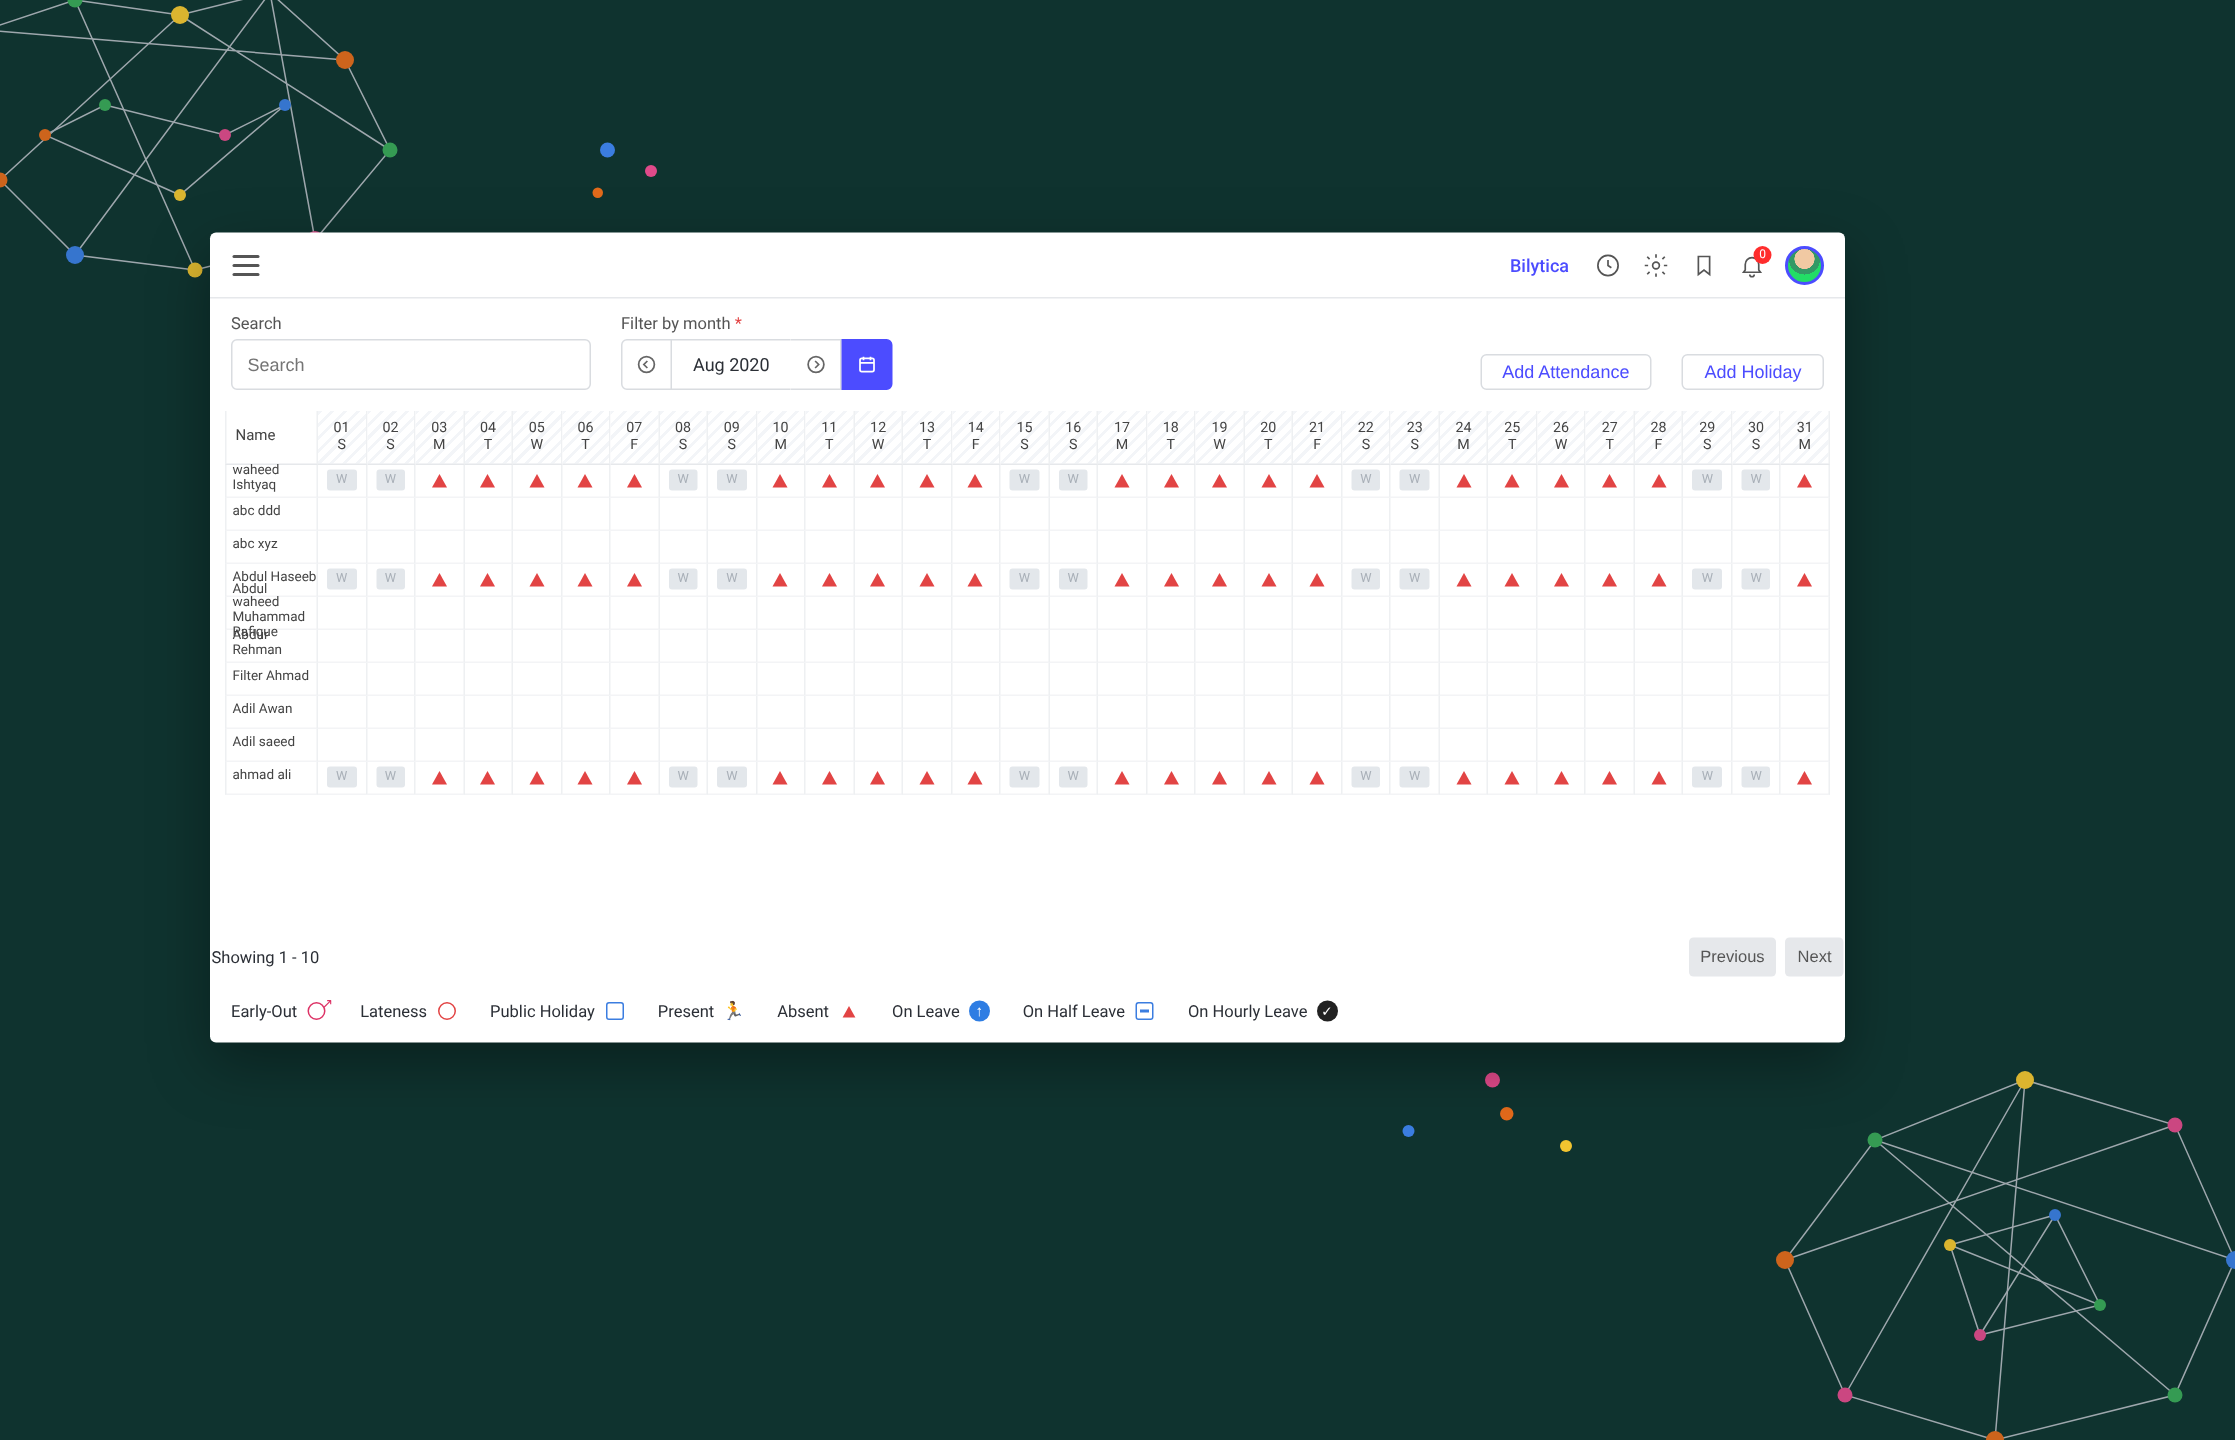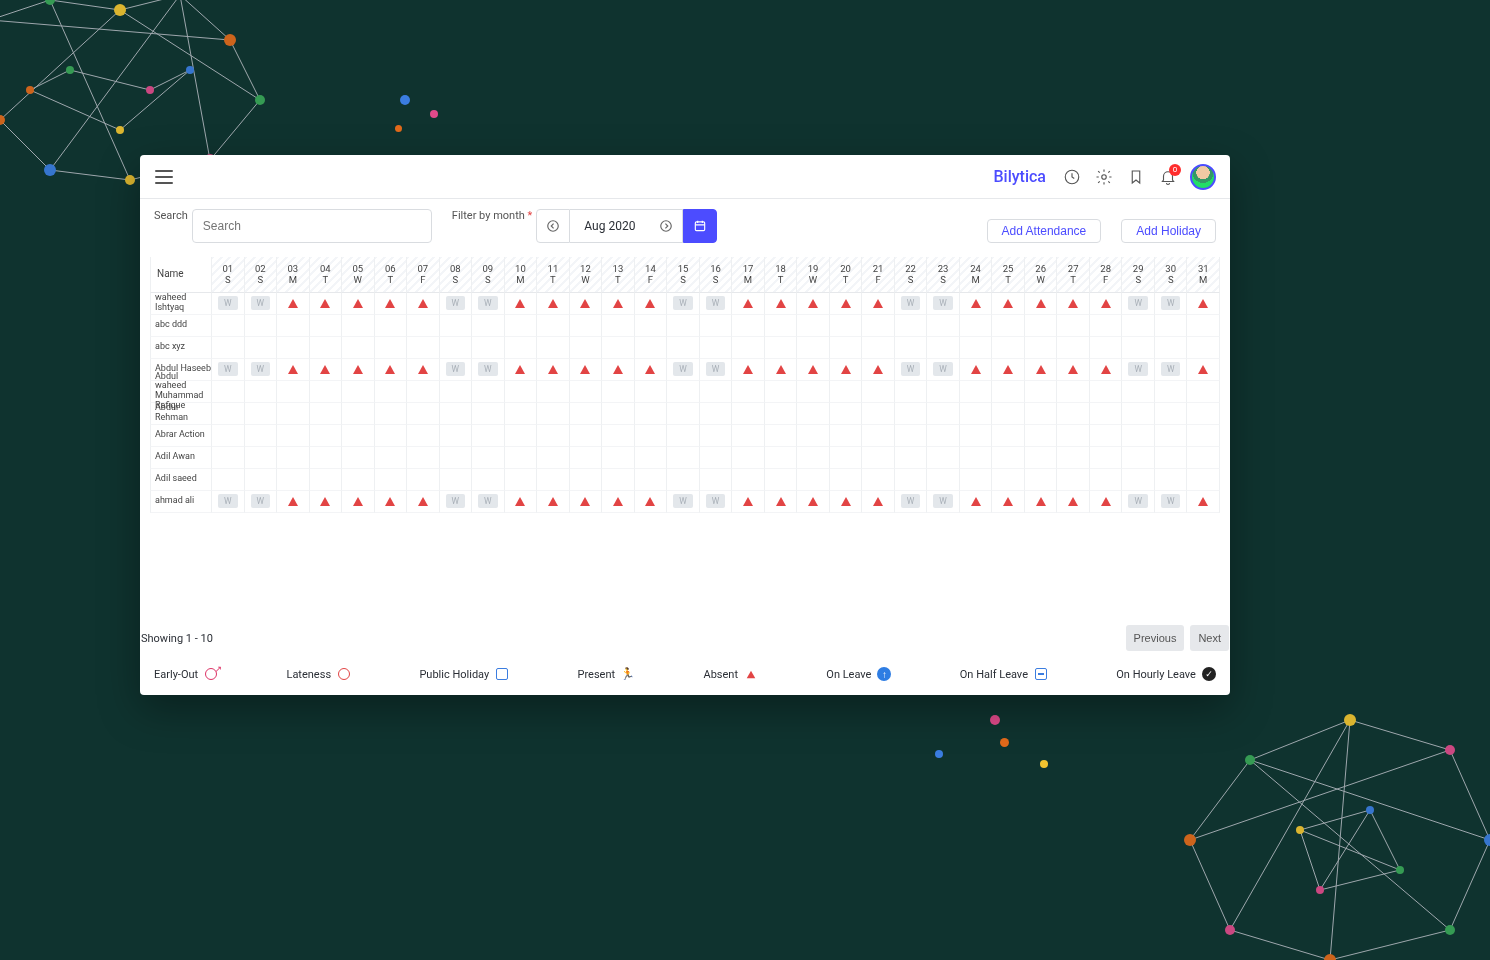--- a/index.html
+++ b/index.html
@@ -40,21 +40,21 @@
 }
 
 .topbar{
   display:flex;align-items:center;
   height:44px;padding:0 14px;border-bottom:1px solid var(--grey);
   gap:12px;
 }
 .topbar .spacer{flex:1}
 .icon-btn{width:20px;height:20px;display:flex;align-items:center;justify-content:center;color:#555;position:relative}
 .icon-btn svg{width:18px;height:18px;stroke:#555;fill:none;stroke-width:1.5}
-.brand{color:var(--accent);font-weight:500;font-size:16px;margin-right:4px}
+.brand{color:var(--accent);font-weight:500;font-size:12px;margin-right:4px}
 .badge-dot{position:absolute;top:-3px;right:-3px;background:#ff2d2d;color:#fff;border-radius:50%;width:12px;height:12px;font-size:8px;display:flex;align-items:center;justify-content:center}
 .avatar{width:26px;height:26px;border-radius:50%;border:2px solid var(--accent);background:radial-gradient(circle at 50% 30%,#f1c9a3 35%,#396 36% 55%,#2d6 55%);}
 .burger{width:18px;height:14px;display:flex;flex-direction:column;justify-content:space-between}
 .burger span{display:block;height:2px;background:#555;border-radius:1px}
 
 
 .tabs1{display:flex;align-items:center;background:#f5f6f8;border-bottom:1px solid var(--grey);height:40px;padding:0 8px;gap:4px}
 .tab1{padding:0 14px;height:100%;display:flex;align-items:center;color:var(--accent);font-size:12px;cursor:pointer;position:relative}
 .tab1.active{background:#e8e9ec;color:#444}
 .tab1.active::before{content:"";position:absolute;top:3px;left:50%;transform:translateX(-50%);width:6px;height:6px;border-radius:50%;background:var(--red)}
@@ -65,21 +65,21 @@
 .action-btn .caret{border-left:4px solid transparent;border-right:4px solid transparent;border-top:5px solid #fff}
 
 
 .tabs2{display:flex;gap:24px;padding:0 14px;height:38px;align-items:center;border-bottom:1px solid var(--grey);font-size:12px}
 .tab2{color:#333;cursor:pointer;height:100%;display:flex;align-items:center;position:relative}
 .tab2.active{color:var(--accent)}
 .tab2.active::after{content:"";position:absolute;bottom:-1px;left:0;right:0;height:2px;background:var(--accent)}
 
 
 .filters{display:flex;padding:10px 14px 14px;gap:20px;align-items:end}
-.field{display:flex;gap:4px;font-size:11px}
+.field{display:flex;flex-direction:column;gap:4px;font-size:11px}
 .field label{color:#555;font-size:11px}
 .req{color:var(--red)}
 .search-in{width:240px;height:34px;border:1px solid var(--grey2);border-radius:4px;padding:0 10px;font-size:12px}
 .month-group{display:flex}
 .mbtn{width:34px;height:34px;border:1px solid var(--grey2);background:#fff;display:flex;align-items:center;justify-content:center}
 .mbtn:first-child{border-radius:4px 0 0 4px}
 .mval{height:34px;border-top:1px solid var(--grey2);border-bottom:1px solid var(--grey2);display:flex;align-items:center;padding:0 14px;font-size:12px}
 .mcal{width:34px;height:34px;background:var(--accent);border:1px solid var(--accent);display:flex;align-items:center;justify-content:center;border-radius:0 4px 4px 0;color:#fff}
 .filters .spacer{flex:1}
 .ghost-btn{height:24px;border:1px solid var(--grey2);background:#fff;color:var(--accent);border-radius:4px;padding:0 14px;font-size:12px}
@@ -101,21 +101,21 @@
 .wchip{background:#e3e7eb;color:#a9b0b8;font-size:8.5px;padding:2px 6px;border-radius:2px}
 .tri{width:0;height:0;border-left:5px solid transparent;border-right:5px solid transparent;border-bottom:9px solid var(--red);position:relative}
 .tri::after{content:"";position:absolute;color:#fff;left:-5px;top:1px;width:10px;height:8px;}
 
 
 .tfoot{display:flex;align-items:center;padding:10px 1px;gap:6px;font-size:11px}
 .tfoot .spacer{flex:1}
 .pbtn{height:26px;min-width:26px;padding:0 8px;background:#e6e8eb;border:none;border-radius:3px;font-size:11px;color:#555}
 .pbtn.active{background:var(--accent);color:#fff}
 
-.legend{display:flex;justify-content:space-between;gap:22px;padding:6px 14px 14px;font-size:11px;align-items:center;flex-wrap:wrap}
+.legend{display:flex;justify-content:flex-start;gap:22px;padding:6px 14px 14px;font-size:11px;align-items:center;flex-wrap:wrap}
 .lg{display:flex;align-items:center;gap:6px}
 .lg .ico{width:14px;height:14px;display:flex;align-items:center;justify-content:center;font-size:11px}
 .lg .clock-out{width:12px;height:12px;border:1.5px solid #d36;border-radius:50%;position:relative}
 .lg .clock-out::after{content:"↗";position:absolute;right:-6px;top:-5px;font-size:9px;color:#d36}
 .lg .red-ring{width:12px;height:12px;border:1.5px solid var(--red);border-radius:50%}
 .lg .cal{width:12px;height:12px;border:1.5px solid #3b7de0;border-radius:2px}
 .lg .run{font-size:12px;color:#888}
 .lg .tri{transform:scale(.85)}
 .lg .blue-up{width:14px;height:14px;background:#2e7de3;border-radius:50%;display:flex;align-items:center;justify-content:center;color:#fff;font-size:10px}
 .lg .cal2{width:12px;height:12px;border:1.5px solid #3b7de0;border-radius:2px;position:relative}
@@ -597,21 +597,21 @@
         <div class="td"></div>
         <div class="td"></div>
         <div class="td"></div>
         <div class="td"></div>
         <div class="td"></div>
         <div class="td"></div>
         <div class="td"></div>
         <div class="td"></div>
         <div class="td"></div>
         <div class="td"></div>
-        <div class="td name">Abrar Action</div>
+        <div class="td name">Filter Ahmad</div>
         <div class="td"></div>
         <div class="td"></div>
         <div class="td"></div>
         <div class="td"></div>
         <div class="td"></div>
         <div class="td"></div>
         <div class="td"></div>
         <div class="td"></div>
         <div class="td"></div>
         <div class="td"></div>

